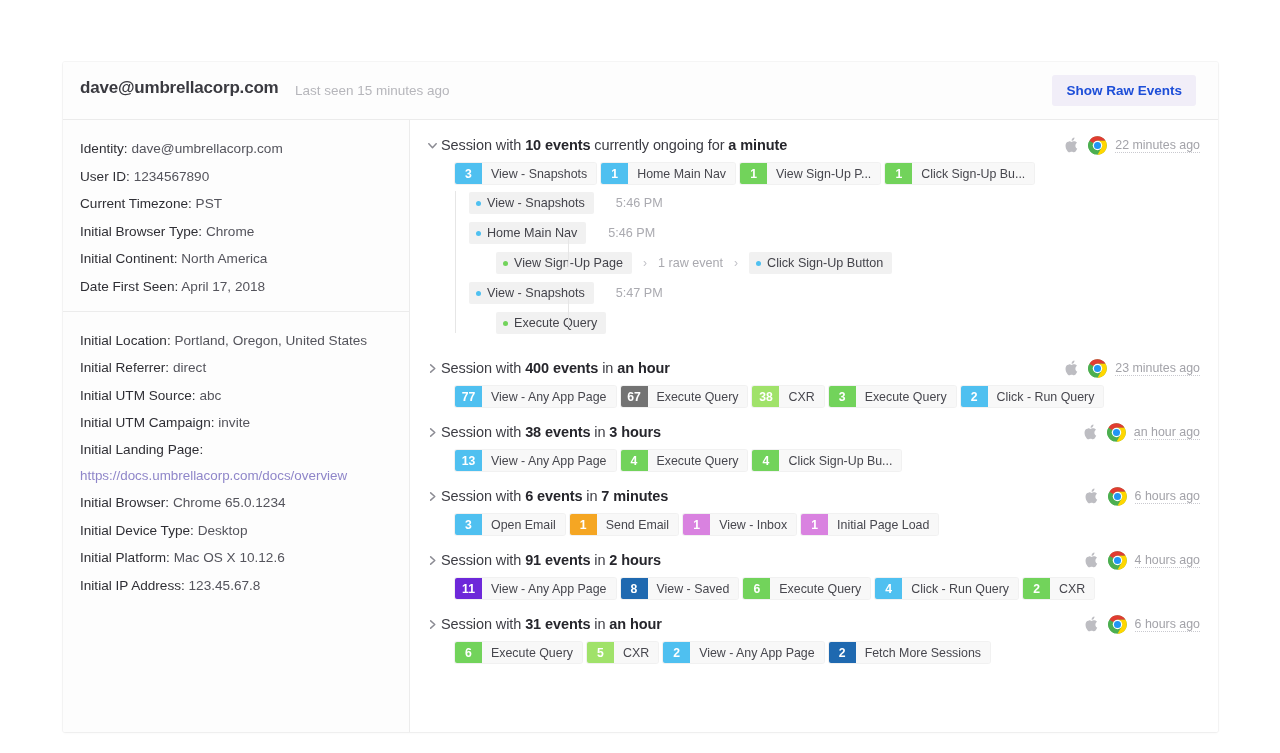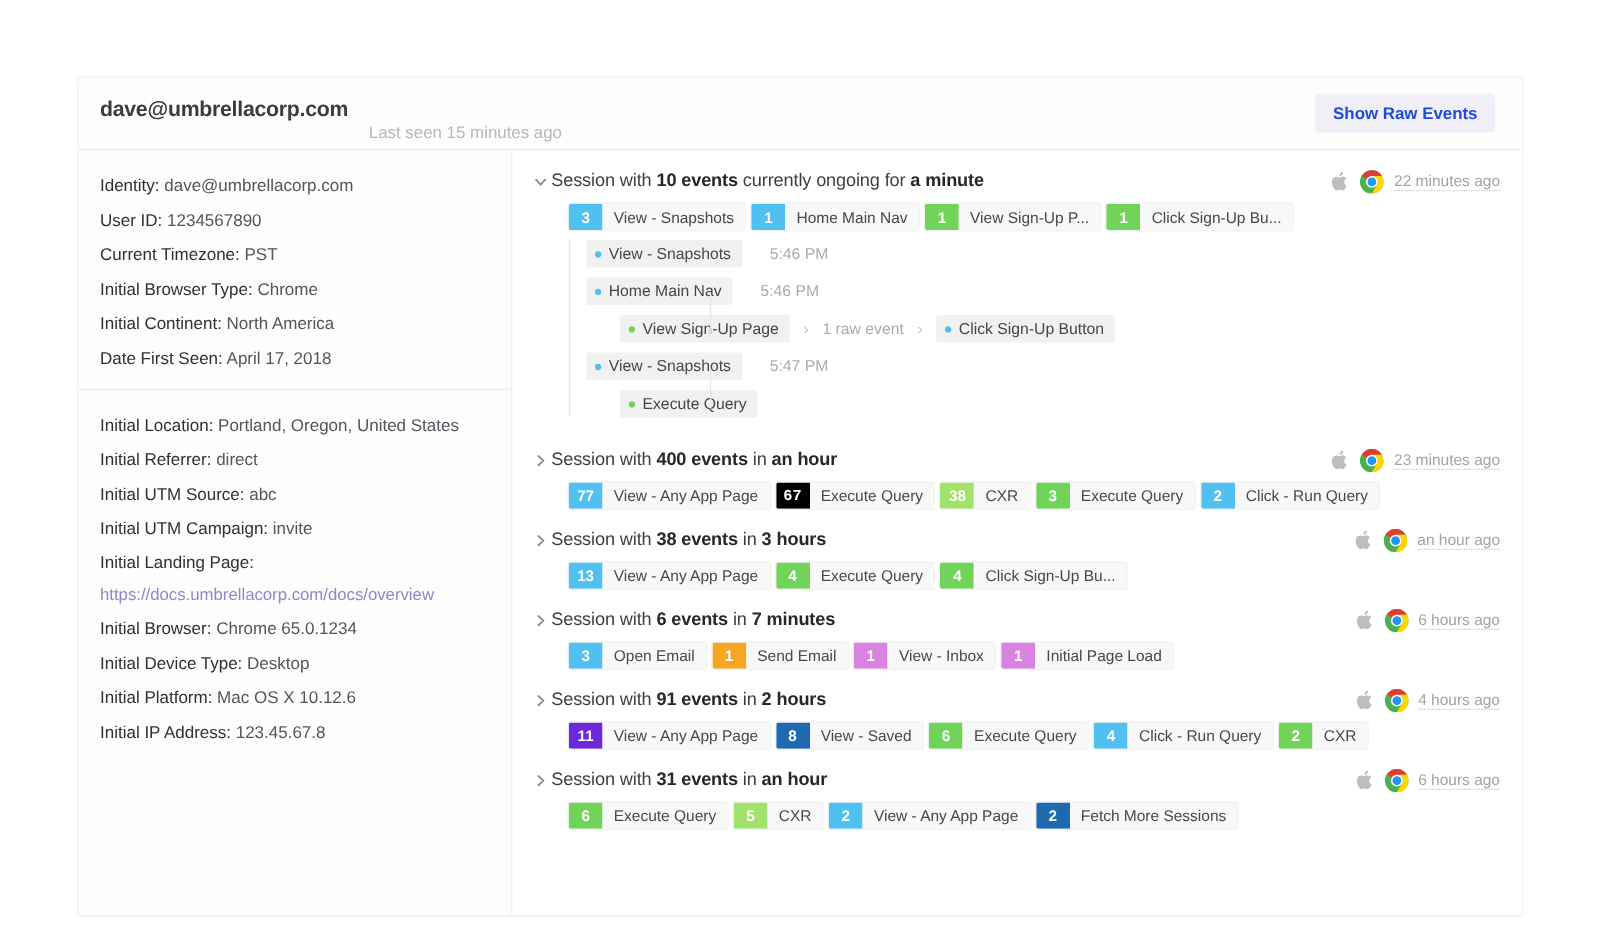--- a/index.html
+++ b/index.html
@@ -45,21 +45,21 @@
     left: 17px;
     top: 16px;
     font-size: 17px;
     font-weight: bold;
     color: #3a3a40;
     letter-spacing: -0.2px;
   }
   .hdr-lastseen {
     position: absolute;
     left: 232px;
-    top: 36px;
+    top: 21px;
     font-size: 13.5px;
     color: #b6b6bb;
     text-align: right;
   }
   .raw-btn {
     position: absolute;
     right: 22px;
     top: 13px;
     background: #f1eef8;
     color: #1d4ed8;
@@ -431,21 +431,21 @@
                 </span>
                 <a class="meta-time" href="#">23 minutes ago</a>
               </div>
             </div>
             <div class="chips">
               <div class="chip">
                 <div class="num" style="background: rgb(79, 192, 240);">77</div>
                 <div class="lbl">View - Any App Page</div>
               </div>
               <div class="chip">
-                <div class="num" style="background: #000000; font-family: Liberation Mono, monospace;">67</div>
+                <div class="num" style="background: #737373;">67</div>
                 <div class="lbl">Execute Query</div>
               </div>
               <div class="chip">
                 <div class="num" style="background: rgb(160, 226, 106);">38</div>
                 <div class="lbl">CXR</div>
               </div>
               <div class="chip">
                 <div class="num" style="background: rgb(114, 211, 91);">3</div>
                 <div class="lbl">Execute Query</div>
               </div>

